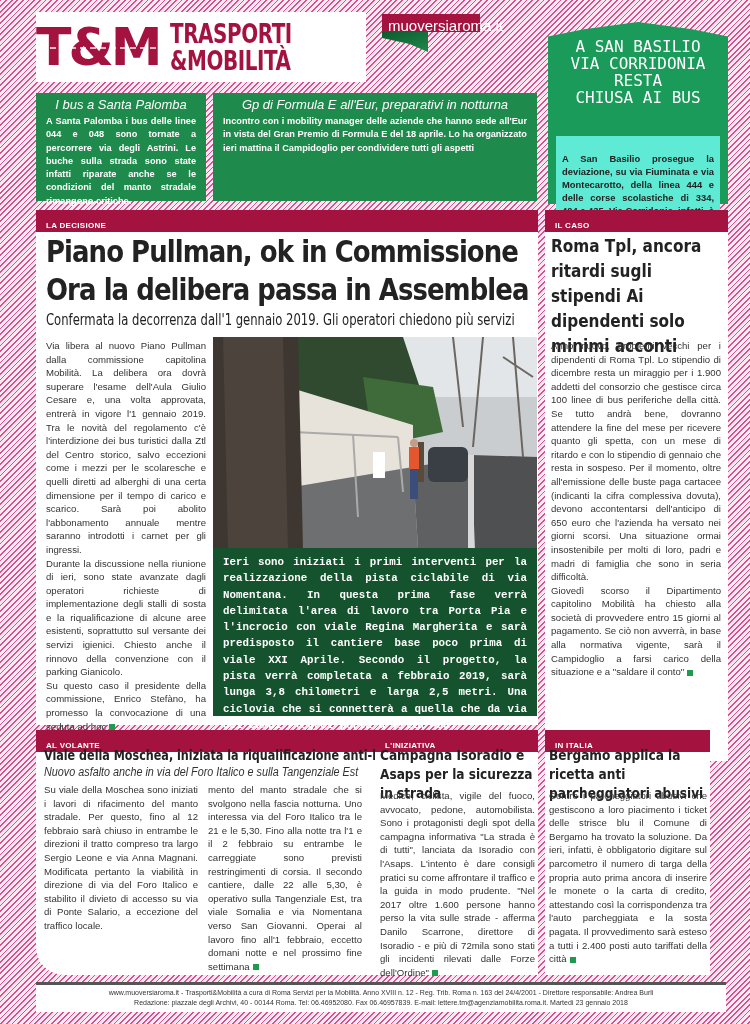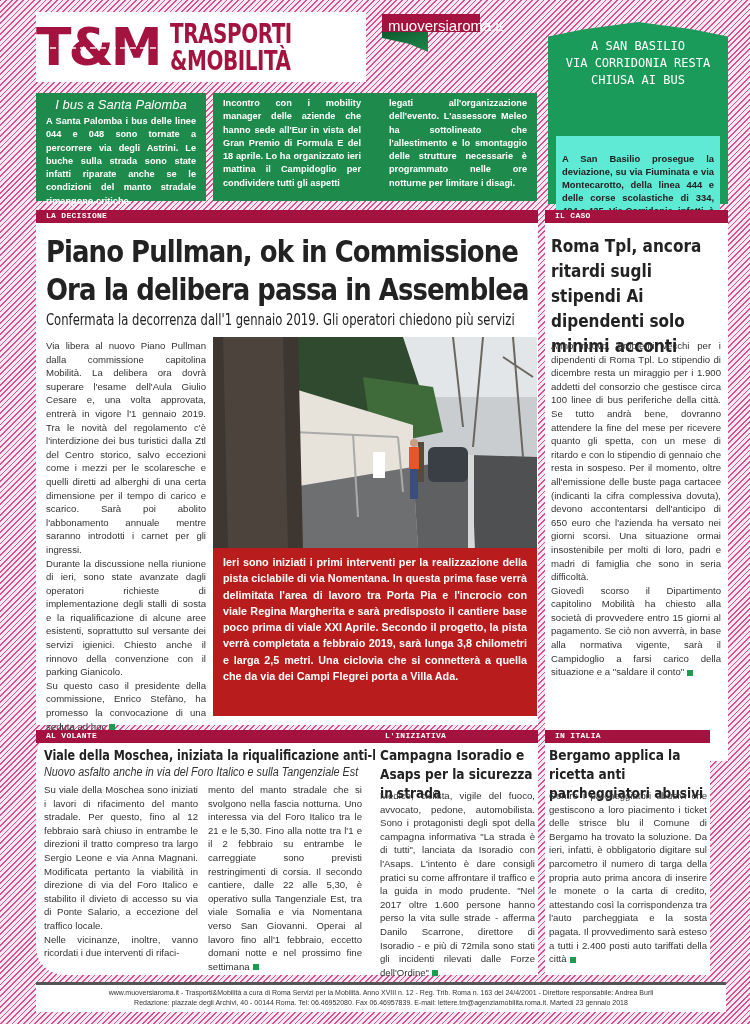--- a/index.html
+++ b/index.html
@@ -42,21 +42,21 @@
     clip-path: polygon(0 0, 100% 0, 100% 100%, 60% 60%, 0 30%);
   }
   
   .basilio {
     left: 548px; top: 22px; width: 180px; height: 182px;
     background: #1a9b5a;
     clip-path: polygon(0 8%, 20% 4%, 50% 0, 80% 4%, 100% 8%, 100% 100%, 0 100%);
   }
   .basilio-title {
     left: 548px; top: 38px; width: 180px; text-align: center;
-    font-family: "DejaVu Sans Mono", monospace; color: #fff; font-size: 12px; line-height: 17px;
+    font-family: "DejaVu Sans Mono", monospace; color: #fff; font-size: 16px; line-height: 17px;
   }
   .basilio-body {
     left: 556px; top: 96px; width: 164px; height: 102px;
     background: #5eead4; padding: 16px 6px;
     font-size: 9.4px; line-height: 13px; font-weight: bold; color: #222;
     text-align: justify;
     font-family: "Liberation Sans Narrow","Liberation Sans", sans-serif;
     margin-top: 40px;
   }
   
@@ -65,21 +65,21 @@
   }
   .gbox h3 { font-size: 13px; text-align: center; font-weight: normal; margin-bottom: 3px; font-style: italic; }
   .gbox p { font-size: 9.2px; line-height: 13.3px; text-align: justify; font-weight: bold; }
   .g1 { left: 36px; top: 93px; width: 170px; height: 108px; }
   .g2 { left: 213px; top: 93px; width: 324px; height: 108px; }
   .g2 .cols { display: flex; gap: 28px; }
   .g2 .cols p { flex: 1; }
   
   .bar {
     background: #a4123f; color: #fff; font-size: 8px; font-weight: bold;
-    padding: 1px 10px; height: 13px; line-height: 9px; letter-spacing: 0.3px; font-family: Liberation Mono, monospace;
+    padding: 11px 10px; height: 13px; line-height: 9px; letter-spacing: 0.3px;
   }
   .panel { background: #fff; }
   .main-panel { left: 36px; top: 210px; width: 502px; height: 515px; }
   .side-panel { left: 545px; top: 210px; width: 183px; height: 551px; }
   .headline {
     font-family: "DejaVu Sans Condensed","DejaVu Sans", sans-serif; font-weight: bold;
     color: #222;
   }
   .main-h {
     left: 46px; top: 232px; font-size: 31px; line-height: 38px; letter-spacing: -1px;
@@ -93,23 +93,23 @@
   .body-text {
     font-size: 9.6px; line-height: 13.6px; text-align: justify; color: #333;
   }
   .main-text { left: 46px; top: 339px; width: 160px; }
   .photo {
     left: 213px; top: 337px; width: 324px; height: 211px; overflow: hidden;
     background: #9fa2a3;
   }
   .caption {
     left: 213px; top: 548px; width: 324px; height: 168px;
-    background: #b91c1c; color: #fff; padding: 6px 10px;
+    background: #14532d; color: #fff; padding: 6px 10px;
     font-size: 10.8px; line-height: 16.3px; font-weight: bold; text-align: justify;
-    font-family: Liberation Sans, sans-serif;
+    font-family: Liberation Mono, monospace;
   }
   .side-h { left: 551px; top: 234px; font-size: 17px; line-height: 25px; width: 175px; }
   .side-text { left: 551px; top: 339px; width: 170px; }
   .bottom-panel { top: 730px; height: 245px; }
   .bp1 { left: 36px; width: 372px; border-radius: 28px; }
   .bp2 { left: 375px; width: 163px; }
   .bp3 { left: 545px; width: 165px; }
   .bot-h { font-size: 13.5px; line-height: 19px; }
   .b1-h { left: 44px; top: 746px; white-space: nowrap; transform: scaleX(0.92); transform-origin: left top; }
   .b1-sub { left: 44px; top: 765px; font-style: italic; font-size: 12px; white-space: nowrap; transform: scaleX(0.9); transform-origin: left top; color: #333;}
@@ -148,23 +148,23 @@
   <div>VIA CORRIDONIA RESTA</div>
   <div>CHIUSA AI BUS</div>
 </div>
 <div class="abs basilio-body">A San Basilio prosegue la deviazione, su via Fiuminata e via Montecarotto, della linea 444 e delle corse scolastiche di 334, 404 e 435. Via Corridonia, infatti, è ancora chiusa per i lavori di rifacimento dell'asfalto.</div>
 
 <div class="abs gbox g1">
   <h3>I bus a Santa Palomba</h3>
   <p>A Santa Palomba i bus delle linee 044 e 048 sono tornate a percorrere via degli Astrini. Le buche sulla strada sono state infatti riparate anche se le condizioni del manto stradale rimangono critiche.</p>
 </div>
 <div class="abs gbox g2">
+  <h3>Gp di Formula E all'Eur, preparativi in notturna</h3>
   <div class="cols">
     <p>Incontro con i mobility manager delle aziende che hanno sede all'Eur in vista del Gran Premio di Formula E del 18 aprile. Lo ha organizzato ieri mattina il Campidoglio per condividere tutti gli aspetti</p>
-    <p>legati all'organizzazione dell'evento. L'assessore Meleo ha sottolineato che l'allestimento e lo smontaggio delle strutture necessarie è programmato nelle ore notturne per limitare i disagi.</p>
   </div>
 </div>
 
 <div class="abs panel main-panel">
   <div class="bar">LA DECISIONE</div>
 </div>
 <div class="abs headline main-h">
   <div>Piano Pullman, ok in Commissione</div>
   <div>Ora la delibera passa in Assemblea</div>
 </div>
@@ -212,21 +212,20 @@
 </div>
 
 <div class="abs panel bottom-panel bp1">
   <div class="bar">AL VOLANTE</div>
 </div>
 <div class="abs headline bot-h b1-h">Viale della Moschea, iniziata la riqualificazione anti-buche</div>
 <div class="abs b1-sub">Nuovo asfalto anche in via del Foro Italico e sulla Tangenziale Est</div>
 <div class="abs body-text b1-text">
   <div>
     <p>Su viale della Moschea sono iniziati i lavori di rifacimento del manto stradale. Per questo, fino al 12 febbraio sarà chiuso in entrambe le direzioni il tratto compreso tra largo Sergio Leone e via Anna Magnani. Modificata pertanto la viabilità in direzione di via del Foro Italico e stabilito il divieto di accesso su via di Ponte Salario, a eccezione del traffico locale.</p>
-    <p>Nelle vicinanze, inoltre, vanno ricordati i due interventi di rifaci-</p>
   </div>
   <div>
     <p><span>mento del manto stradale che si svolgono nella fascia notturna. Uno interessa via del Foro Italico tra le 21 e le 5,30. Fino alla notte tra l'1 e il 2 febbraio su entrambe le carreggiate sono previsti restringimenti di corsia. Il secondo cantiere, dalle 22 alle 5,30, è operativo sulla Tangenziale Est, tra viale Somalia e via Nomentana verso San Giovanni. Operai al lavoro fino all'1 febbraio, eccetto domani notte e nel prossimo fine settimana</span><span class="endmark"></span></p>
   </div>
 </div>
 
 <div class="abs panel bottom-panel bp2">
   <div class="bar">L'INIZIATIVA</div>
 </div>
 <div class="abs headline bot-h b2-h">Campagna Isoradio e Asaps per la sicurezza in strada</div>

